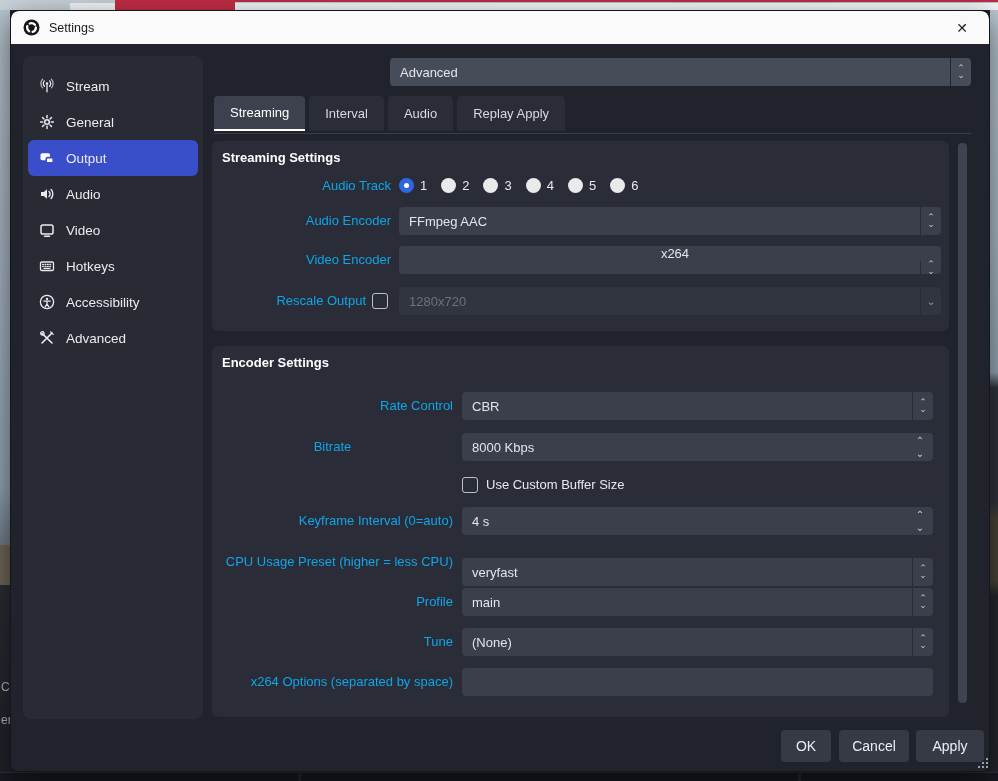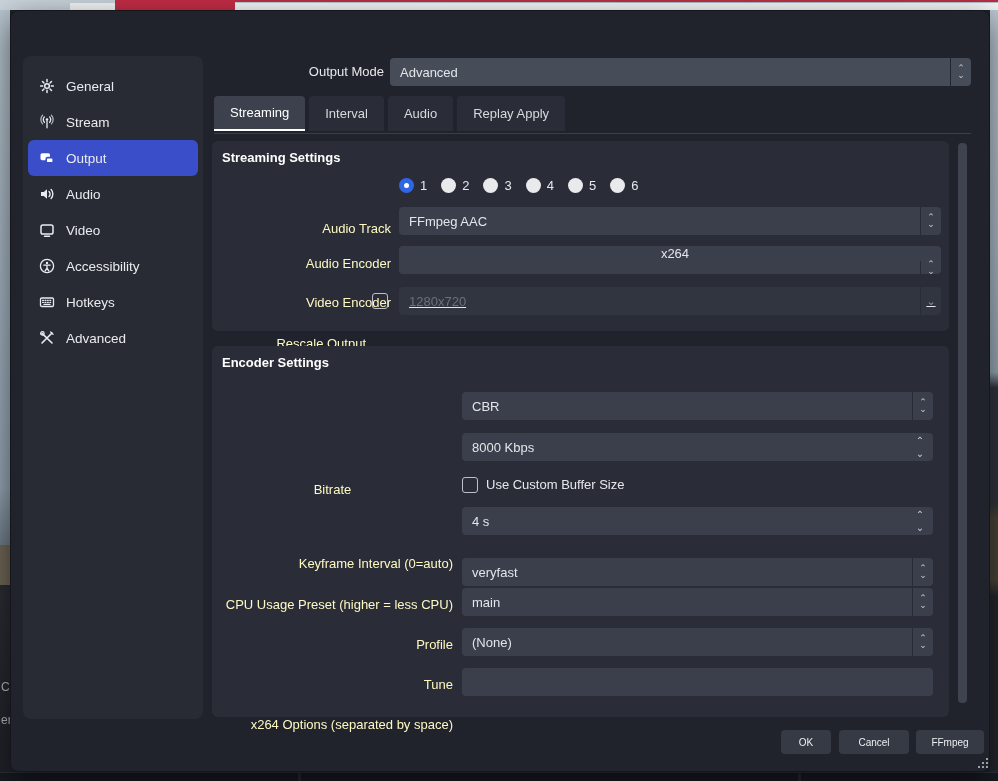--- a/index.html
+++ b/index.html
@@ -82,37 +82,37 @@
   .tab { height:35px; display:flex; align-items:center; padding:0 16px; background:#2a2d37;
     color:#d6d9de; border-radius:4px 4px 0 0; font-size:13px; }
   .tab.active { background:#3c414d; color:#fff; border-bottom:2px solid #fff; }
   .tab-sep { left:203px; top:122px; width:757px; height:1px; background:#3a3e48; }
 
   
   .section { left:201px; width:737px; background:#2a2d37; border-radius:6px; }
   .section.streaming { top:130px; height:190px; }
   .section.encoder { top:335px; height:371px; }
   .sec-title { position:absolute; left:10px; top:9px; font-weight:bold; color:#fff; font-size:13px; }
-  .row-label { position:absolute; text-align:right; height:28px; line-height:28px; color:#fef9c3;margin-top:43px; }
+  .row-label { position:absolute; text-align:right; height:28px; line-height:28px; color:#0ea5e9; }
 
   
   .radio-row { position:absolute; display:flex; align-items:center; gap:14px; }
   .radio-pair { display:flex; align-items:center; gap:6px; }
   .radio { width:15px; height:15px; border-radius:50%; background:#e9eaec; position:relative; }
   .radio.sel { background:#2f66e4; }
   .radio.sel::after { content:""; position:absolute; left:5px; top:5px; width:5px; height:5px;
     border-radius:50%; background:#fff; }
   .radio-num { color:#e6e8ec; }
 
   
   .checkbox { width:16px; height:16px; border:1.5px solid #bcc0c8; border-radius:3px; background:transparent; }
 
   
-  .btn { position:absolute; top:719px; height:24px; background:#363a45; border-radius:4px;
-    color:#eceef1; display:flex; align-items:center; justify-content:center; font-size:10px; }
+  .btn { position:absolute; top:719px; height:32px; background:#363a45; border-radius:4px;
+    color:#eceef1; display:flex; align-items:center; justify-content:center; font-size:14px; }
 
   .scrollbar { left:947px; top:132px; width:9px; height:560px; background:#3e434f; border-radius:4px; }
   .grip { left:966px; top:746px; width:12px; height:12px; }
 </style>
 </head>
 <body>
 
 <div class="abs bg-top">
   <div class="abs bg-top-whitebar"></div>
   <div class="abs bg-top-redblock"></div>
@@ -124,41 +124,51 @@
   <div class="bg-left-frag f2">er</div>
 </div>
 <div class="abs bg-right"></div>
 <div class="abs bg-bottom">
   <div class="bg-bottom-div" style="left:298px"></div>
   <div class="bg-bottom-div" style="left:798px"></div>
 </div>
 
 <div class="abs dialog">
 
+  <div class="abs titlebar">
+    <span class="icon16">
+      <svg width="17" height="17" viewBox="0 0 17 17">
+        <circle cx="8.5" cy="8.5" r="8" fill="#15171a"></circle>
+        <circle cx="8.5" cy="8.5" r="4.4" fill="none" stroke="#fff" stroke-width="2.3" stroke-dasharray="5.6 3.6" stroke-linecap="round"></circle>
+      </svg>
+    </span>
+    <span class="title">Settings</span>
+    <span class="close-btn">✕</span>
+  </div>
 
   <div class="abs sidebar">
-    <div class="side-item">
-      <span class="icon16">
-        <svg width="16" height="16" viewBox="0 0 16 16" fill="none" stroke="#e9ebf0" stroke-width="1.5" stroke-linecap="round">
-          <circle cx="8" cy="8" r="2.3"></circle>
-          <path d="M8 1.6v2.1M8 12.3v2.1M1.6 8h2.1M12.3 8h2.1M3.5 3.5l1.5 1.5M11 11l1.5 1.5M12.5 3.5L11 5M5 11l-1.5 1.5"></path>
-        </svg>
-      </span>
-      <span>General</span>
-    </div>
     <div class="side-item">
       <span class="icon16">
         <svg width="16" height="16" viewBox="0 0 16 16" fill="none" stroke="#e9ebf0" stroke-width="1.3" stroke-linecap="round">
           <circle cx="8" cy="5.6" r="1.3" fill="#e9ebf0" stroke="none"></circle>
           <path d="M8 7.2v6.6M5.4 8.3a3.8 3.8 0 0 1 0-5.4M10.6 2.9a3.8 3.8 0 0 1 0 5.4"></path>
           <path d="M3.6 9.9a6.2 6.2 0 0 1 0-8.6M12.4 1.3a6.2 6.2 0 0 1 0 8.6" opacity=".7"></path>
         </svg>
       </span>
       <span>Stream</span>
     </div>
+    <div class="side-item">
+      <span class="icon16">
+        <svg width="16" height="16" viewBox="0 0 16 16" fill="none" stroke="#e9ebf0" stroke-width="1.5" stroke-linecap="round">
+          <circle cx="8" cy="8" r="2.3"></circle>
+          <path d="M8 1.6v2.1M8 12.3v2.1M1.6 8h2.1M12.3 8h2.1M3.5 3.5l1.5 1.5M11 11l1.5 1.5M12.5 3.5L11 5M5 11l-1.5 1.5"></path>
+        </svg>
+      </span>
+      <span>General</span>
+    </div>
     <div class="side-item selected">
       <span class="icon16">
         <svg width="16" height="16" viewBox="0 0 16 16">
           <rect x="1.5" y="3.2" width="9.5" height="7" rx="1.6" fill="#fff"></rect>
           <rect x="7.2" y="7.6" width="7" height="5.2" rx="1.4" fill="#fff" stroke="#3a4ec9" stroke-width="1.6"></rect>
         </svg>
       </span>
       <span>Output</span>
     </div>
     <div class="side-item">
@@ -171,53 +181,52 @@
       <span>Audio</span>
     </div>
     <div class="side-item">
       <span class="icon16">
         <svg width="16" height="16" viewBox="0 0 16 16" fill="none" stroke="#e9ebf0" stroke-width="1.5">
           <rect x="2" y="3" width="12" height="9" rx="1.8"></rect>
           <path d="M5.5 14.2h5" stroke-linecap="round"></path>
         </svg>
       </span>
       <span>Video</span>
+    </div>
+    <div class="side-item">
+      <span class="icon16">
+        <svg width="16" height="16" viewBox="0 0 16 16" fill="none" stroke="#e9ebf0" stroke-width="1.3">
+          <rect x="1.5" y="4" width="13" height="8.5" rx="1.3"></rect>
+          <path d="M3.6 6.3h.9M6 6.3h.9M8.4 6.3h.9M10.8 6.3h.9M3.6 8.3h.9M6 8.3h.9M8.4 8.3h.9M10.8 8.3h.9M5 10.4h6" stroke-linecap="round"></path>
+        </svg>
+      </span>
+      <span>Hotkeys</span>
     </div>
     <div class="side-item">
       <span class="icon16">
         <svg width="16" height="16" viewBox="0 0 16 16" fill="none" stroke="#e9ebf0" stroke-width="1.3" stroke-linecap="round">
           <circle cx="8" cy="8" r="6.6"></circle>
           <circle cx="8" cy="4.9" r="1.2" fill="#e9ebf0" stroke="none"></circle>
           <path d="M4.8 7.1h6.4M8 7.1v3.1M8 10.2l-1.8 2.7M8 10.2l1.8 2.7"></path>
         </svg>
       </span>
       <span>Accessibility</span>
     </div>
     <div class="side-item">
       <span class="icon16">
-        <svg width="16" height="16" viewBox="0 0 16 16" fill="none" stroke="#e9ebf0" stroke-width="1.3">
-          <rect x="1.5" y="4" width="13" height="8.5" rx="1.3"></rect>
-          <path d="M3.6 6.3h.9M6 6.3h.9M8.4 6.3h.9M10.8 6.3h.9M3.6 8.3h.9M6 8.3h.9M8.4 8.3h.9M10.8 8.3h.9M5 10.4h6" stroke-linecap="round"></path>
-        </svg>
-      </span>
-      <span>Hotkeys</span>
-    </div>
-    <div class="side-item">
-      <span class="icon16">
         <svg width="16" height="16" viewBox="0 0 16 16" fill="none" stroke="#e9ebf0" stroke-width="1.6" stroke-linecap="round">
           <path d="M3 13L13 3M3 3.4L13 13"></path>
           <circle cx="3.4" cy="3.4" r="1.7" stroke-width="1.3"></circle>
           <path d="M11.6 1.9l2.5 2.5" stroke-width="1.3"></path>
         </svg>
       </span>
       <span>Advanced</span>
     </div>
   </div>
 
-  <div class="abs om-label">Output Mode</div>
   <div class="abs combo bright" style="left:379px; top:47px; width:581px;">
     <span class="val">Advanced</span>
     <span class="spin">
         <i>⌃</i>
         <i>⌄</i>
       </span>
   </div>
 
   <div class="abs tabs">
     <div class="tab active">
@@ -279,31 +288,32 @@
     <div class="combo" style="position:absolute; left:187px; top:105px; width:542px;flex-direction:column;">
       <span class="val">x264</span>
       <span class="spin">
           <i>⌃</i>
           <i>⌄</i>
         </span>
     </div>
 
     <div class="row-label" style="left:0; top:146px; width:154px;">Rescale Output</div>
     <span class="checkbox" style="position:absolute; left:160px; top:152px;"></span>
-    <div class="combo disabled" style="position:absolute; left:187px; top:146px; width:542px;text-decoration:underline;">
+    <div class="combo disabled" style="position:absolute; left:187px; top:146px; width:542px;">
       <span class="val">1280x720</span>
       <span class="spin">
           <i style="font-size:11px; line-height:11px;">⌄</i>
         </span>
     </div>
   </div>
 
   <div class="abs section encoder">
     <div class="sec-title">Encoder Settings</div>
 
+    <div class="row-label" style="left:0; top:46px; width:241px;">Rate Control</div>
     <div class="combo" style="position:absolute; left:250px; top:46px; width:471px;">
       <span class="val">CBR</span>
       <span class="spin">
           <i>⌃</i>
           <i>⌄</i>
         </span>
     </div>
 
     <div class="row-label" style="left:0; top:87px; width:241px;text-align:center;">Bitrate</div>
     <div class="combo spinbox" style="position:absolute; left:250px; top:87px; width:471px;">
@@ -354,21 +364,21 @@
     </div>
 
     <div class="row-label" style="left:0; top:322px; width:241px;">x264 Options (separated by space)</div>
     <input class="text-input" style="position: absolute; left: 250px; top: 322px; width: 471px;" value="">
   </div>
 
   <div class="abs scrollbar"></div>
 
   <div class="btn" style="left:770px; width:50px;">OK</div>
   <div class="btn" style="left:828px; width:70px;">Cancel</div>
-  <div class="btn" style="left:905px; width:68px;">FFmpeg</div>
+  <div class="btn" style="left:905px; width:68px;">Apply</div>
 
   <div class="abs grip">
     <svg width="12" height="12" viewBox="0 0 12 12" fill="#9aa0a8">
       <rect x="9" y="1" width="2" height="2"></rect>
       <rect x="5" y="5" width="2" height="2"></rect>
         <rect x="9" y="5" width="2" height="2"></rect>
       <rect x="1" y="9" width="2" height="2"></rect>
         <rect x="5" y="9" width="2" height="2"></rect>
         <rect x="9" y="9" width="2" height="2"></rect>
     </svg>

